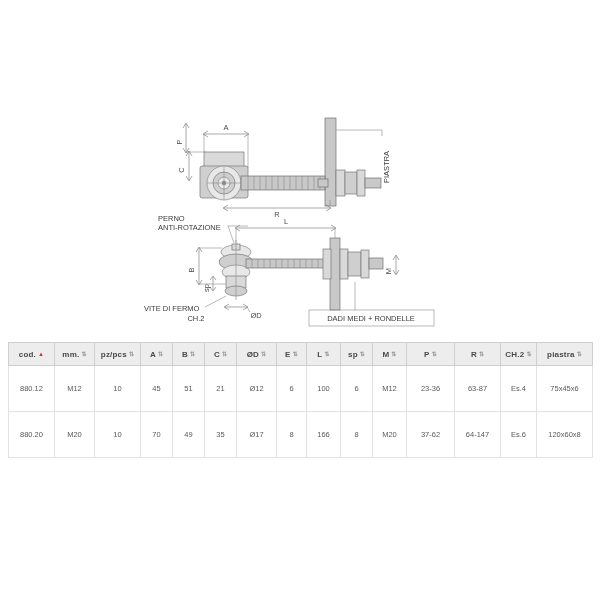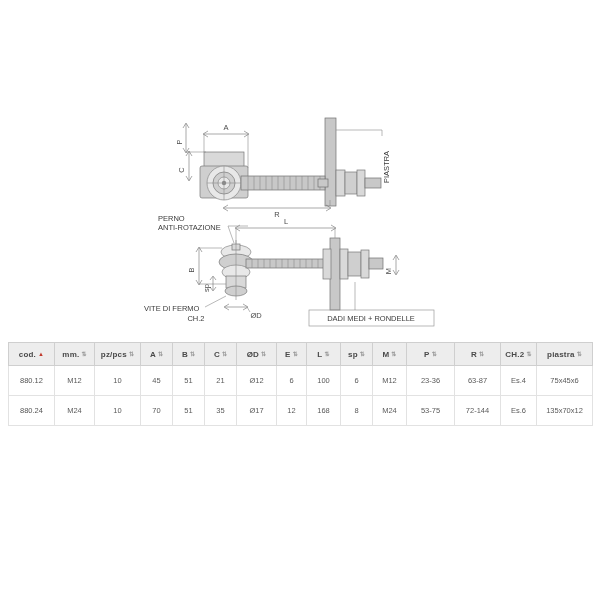--- a/index.html
+++ b/index.html
@@ -74,21 +74,21 @@
   table.spec thead th.first .sortmark {
     color: #c0392b;
   }
   table.spec tbody td {
     border: 1px solid #e2e2e2;
     height: 29px;
     text-align: center;
     vertical-align: middle;
     color: #5a5a5a;
     font-size: 7.5px;
-    padding: 0 1px;
+    padding: 8px 1px;
     background: #ffffff;
   }
   table.spec tbody td.code {
     color: #555;
   }
   
   col.c-cod     { width: 46px; }
   col.c-mm      { width: 40px; }
   col.c-pz      { width: 46px; }
   col.c-A       { width: 32px; }
@@ -351,33 +351,33 @@
           <td>6</td>
           <td>100</td>
           <td>6</td>
           <td>M12</td>
           <td>23-36</td>
           <td>63-87</td>
           <td>Es.4</td>
           <td>75x45x6</td>
         </tr>
         <tr>
-          <td class="code">880.24</td>
-          <td>M24</td>
+          <td class="code">880.20</td>
+          <td>M20</td>
           <td>10</td>
           <td>70</td>
-          <td>51</td>
+          <td>49</td>
           <td>35</td>
           <td>Ø17</td>
-          <td>12</td>
-          <td>168</td>
           <td>8</td>
-          <td>M24</td>
-          <td>53-75</td>
-          <td>72-144</td>
+          <td>166</td>
+          <td>8</td>
+          <td>M20</td>
+          <td>37-62</td>
+          <td>64-147</td>
           <td>Es.6</td>
-          <td>135x70x12</td>
+          <td>120x60x8</td>
         </tr>
       </tbody>
     </table>
   </div>
 
 </div>
 
 </body></html>

